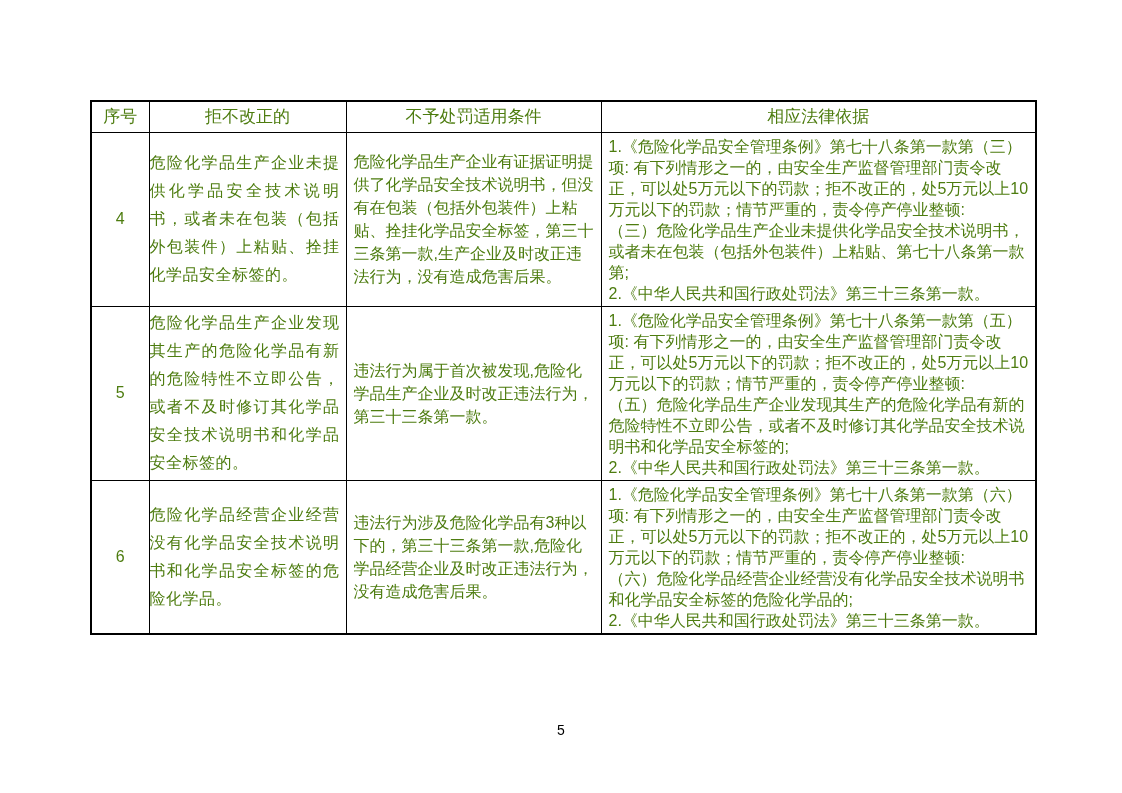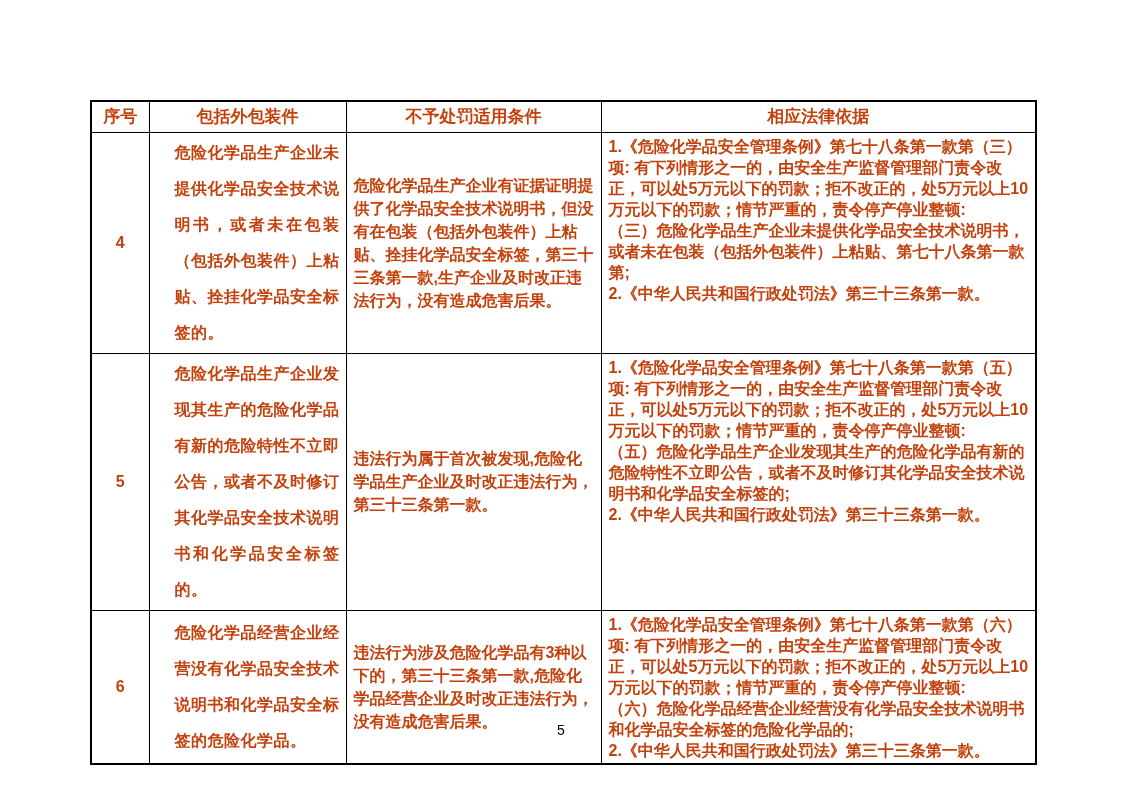--- a/index.html
+++ b/index.html
@@ -23,22 +23,22 @@
     left: 90px;
     top: 100px;
     width: 945px;
     border-collapse: collapse;
     table-layout: fixed;
     border: 2px solid #000000;
   }
   table.law-table th,
   table.law-table td {
     border: 1.5px solid #000000;
-    font-weight: bold;
-    color: #c2410c;
+    font-weight: normal;
+    color: #4d7c0f;
     overflow: hidden;
     box-sizing: border-box;
   }
   table.law-table th {
     height: 31px;
     font-size: 17px;
     text-align: center;
     vertical-align: middle;
     padding: 2px 4px;
   }
@@ -48,22 +48,22 @@
   tr.r-6   { height: 151px; }
   td.c-no {
     text-align: center;
     vertical-align: middle;
     font-size: 16px;
     padding: 2px;
   }
   td.c-violation {
     vertical-align: middle;
     font-size: 16px;
-    line-height: 36px;
-    padding: 2px 6px 2px 25px;
+    line-height: 28px;
+    padding: 2px 6px 2px 0;
     text-align: justify;
     text-justify: inter-character;
     letter-spacing: 0.5px;
   }
   td.c-condition {
     vertical-align: middle;
     font-size: 16px;
     line-height: 23px;
     padding: 2px 6px 2px 7px;
     text-align: left;
@@ -95,21 +95,21 @@
   <table class="law-table">
     <colgroup>
       <col style="width:58px">
       <col style="width:197px">
       <col style="width:255px">
       <col style="width:435px">
     </colgroup>
     <thead>
       <tr>
         <th>序号</th>
-        <th>包括外包装件</th>
+        <th>拒不改正的</th>
         <th>不予处罚适用条件</th>
         <th>相应法律依据</th>
       </tr>
     </thead>
     <tbody>
 
 
       <tr class="r-4">
         <td class="c-no">4</td>
         <td class="c-violation">危险化学品生产企业未提供化学品安全技术说明书，或者未在包装（包括外包装件）上粘贴、拴挂化学品安全标签的。</td>

